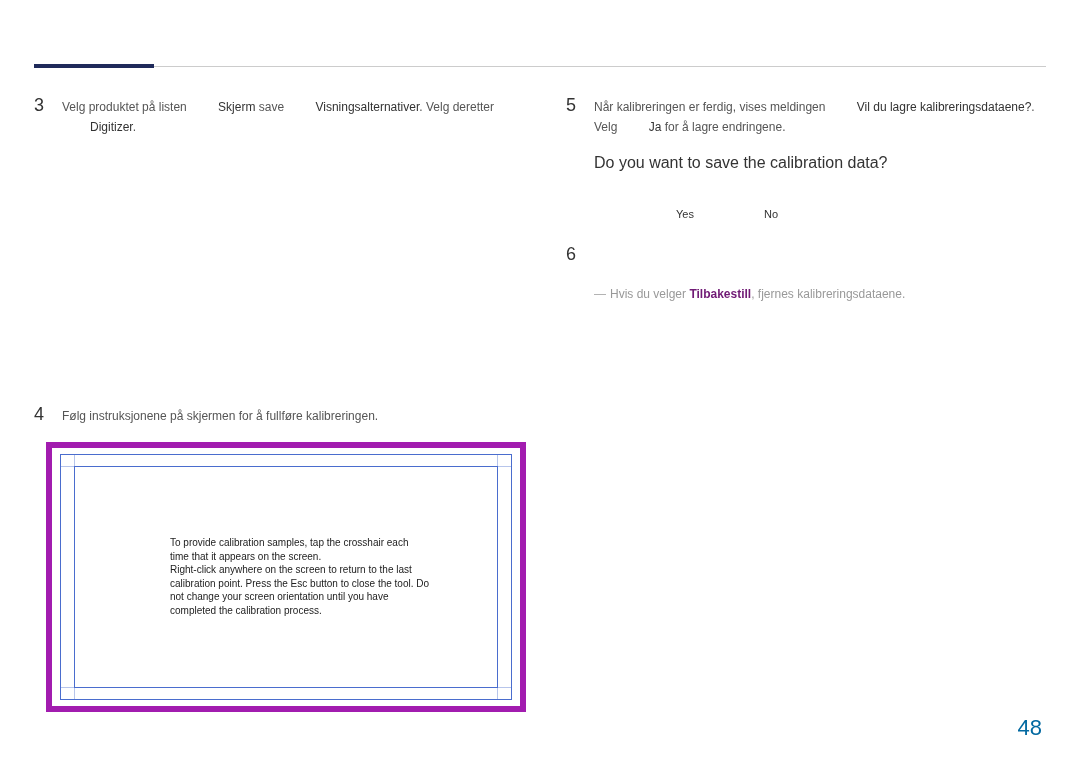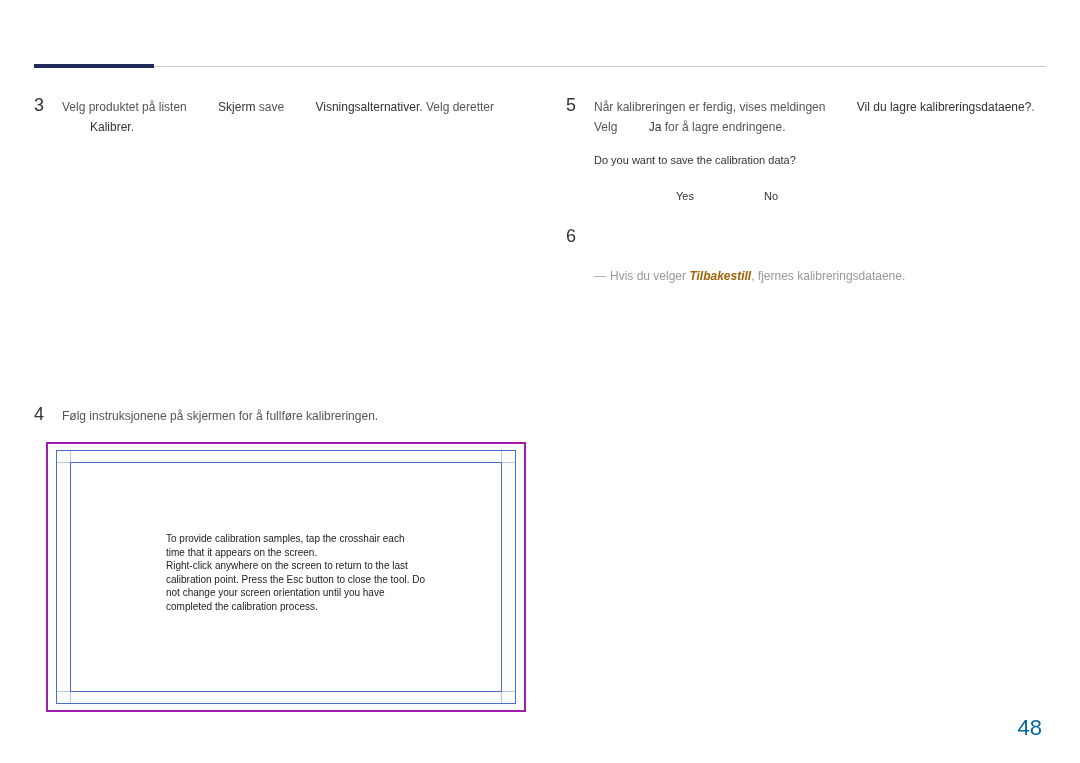--- a/index.html
+++ b/index.html
@@ -55,21 +55,21 @@
     color: #555;
     line-height: 1.7;
     padding-top: 2px;
   }
   .step-text b { font-weight: 400; color: #333; margin-left: 28px; }
   .calib-screen {
     margin-top: 14px;
     margin-left: 12px;
     width: 480px;
     height: 270px;
-    border: 2px solid #a21caf;
+    border: 6px solid #a21caf;
     position: relative;
     background: #fff;
   }
   .calib-inner {
     position: absolute;
     top: 6px; left: 8px; right: 8px; bottom: 6px;
     border: 1px solid #4a6dce;
   }
   .calib-inner2 {
     position: absolute;
@@ -96,39 +96,39 @@
     margin-bottom: 24px;
     width: 340px;
   }
   .dialog-title {
     font-size: 14px;
     color: #333;
     margin-bottom: 28px;
     font-weight: 400;
   }
   .dialog-q {
-    font-size: 11px;
-    color: #333;
-    margin-bottom: 24px;
+    font-size: 16px;
+    color: #333;
+    margin-bottom: 36px;
   }
   .dialog-btns {
     display: flex;
     gap: 70px;
     margin-left: 82px;
     font-size: 11px;
   }
   .note {
     margin-left: 28px;
     margin-top: 20px;
     font-size: 12px;
     color: #999;
     line-height: 1.6;
   }
   .note-dash { color:#aaa; display:inline-block; vertical-align:top; margin-right:4px;}
-  .note b { color: #a16207; font-weight:600;font-style:italic; }
+  .note b { color: #701a75; font-weight:600; }
   .page-num {
     position: absolute;
     bottom: 22px;
     right: 38px;
     font-size: 22px;
     color: #0369a1;
     font-weight: 300;
   }
 </style>
 </head>
@@ -137,21 +137,21 @@
 <div class="header-rule"></div>
 <div class="header-rule-accent"></div>
 
 <div class="cols">
 
   <div class="col">
 
     <div class="step">
       <div class="step-num">3</div>
       <div class="step-text">
-        <span>Velg produktet på listen </span><b>Skjerm</b><span> save </span><b>Visningsalternativer</b><span>. Velg deretter </span><b>Kalibrer</b><span>.</span>
+        <span>Velg produktet på listen </span><b>Skjerm</b><span> save </span><b>Visningsalternativer</b><span>. Velg deretter </span><b>Digitizer</b><span>.</span>
       </div>
     </div>
 
     <div style="height:250px"></div>
 
     <div class="step">
       <div class="step-num">4</div>
       <div class="step-text">Følg instruksjonene på skjermen for å fullføre kalibreringen.</div>
     </div>
 

